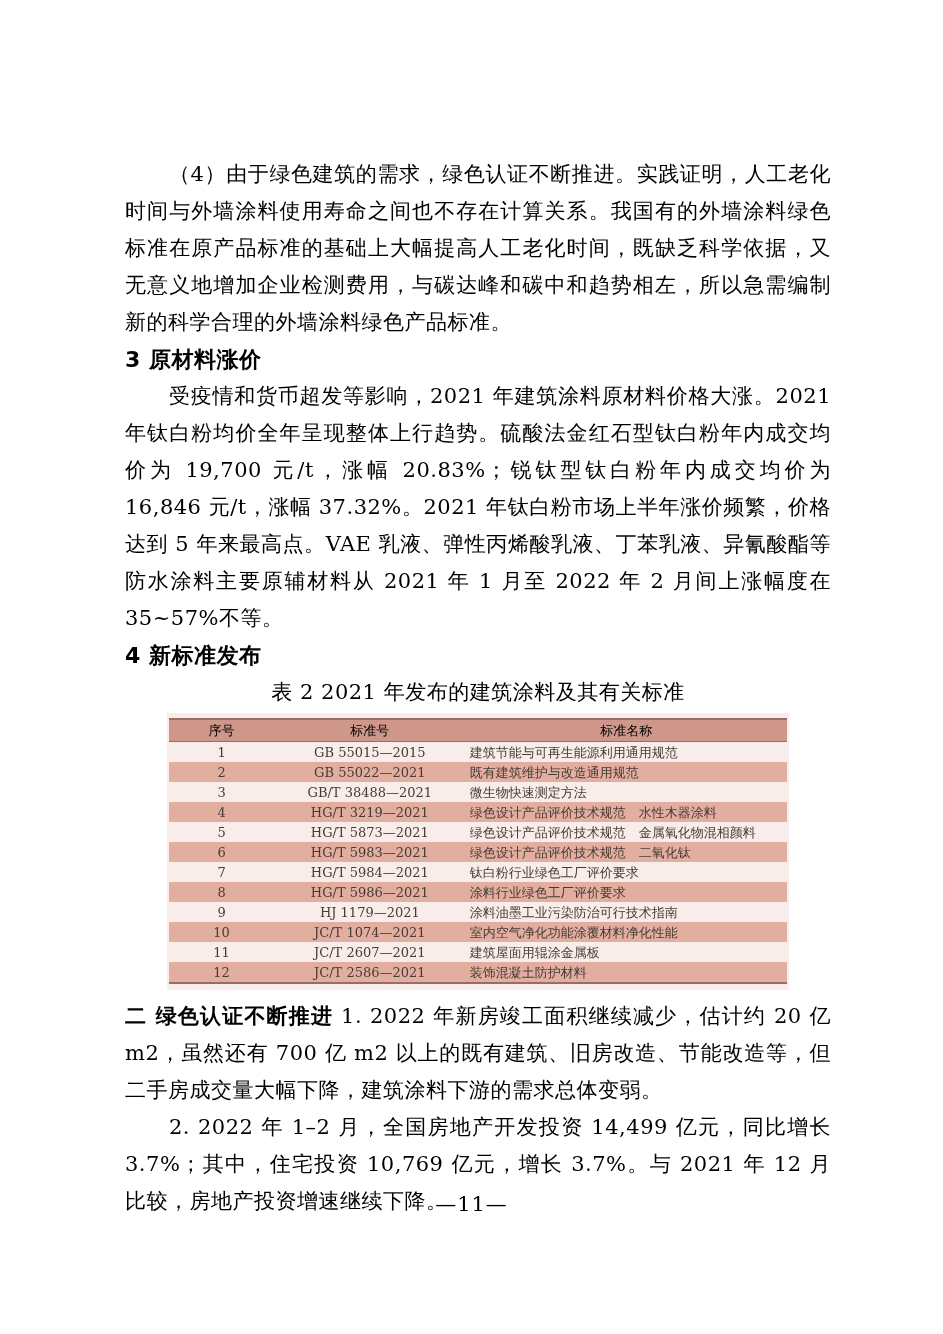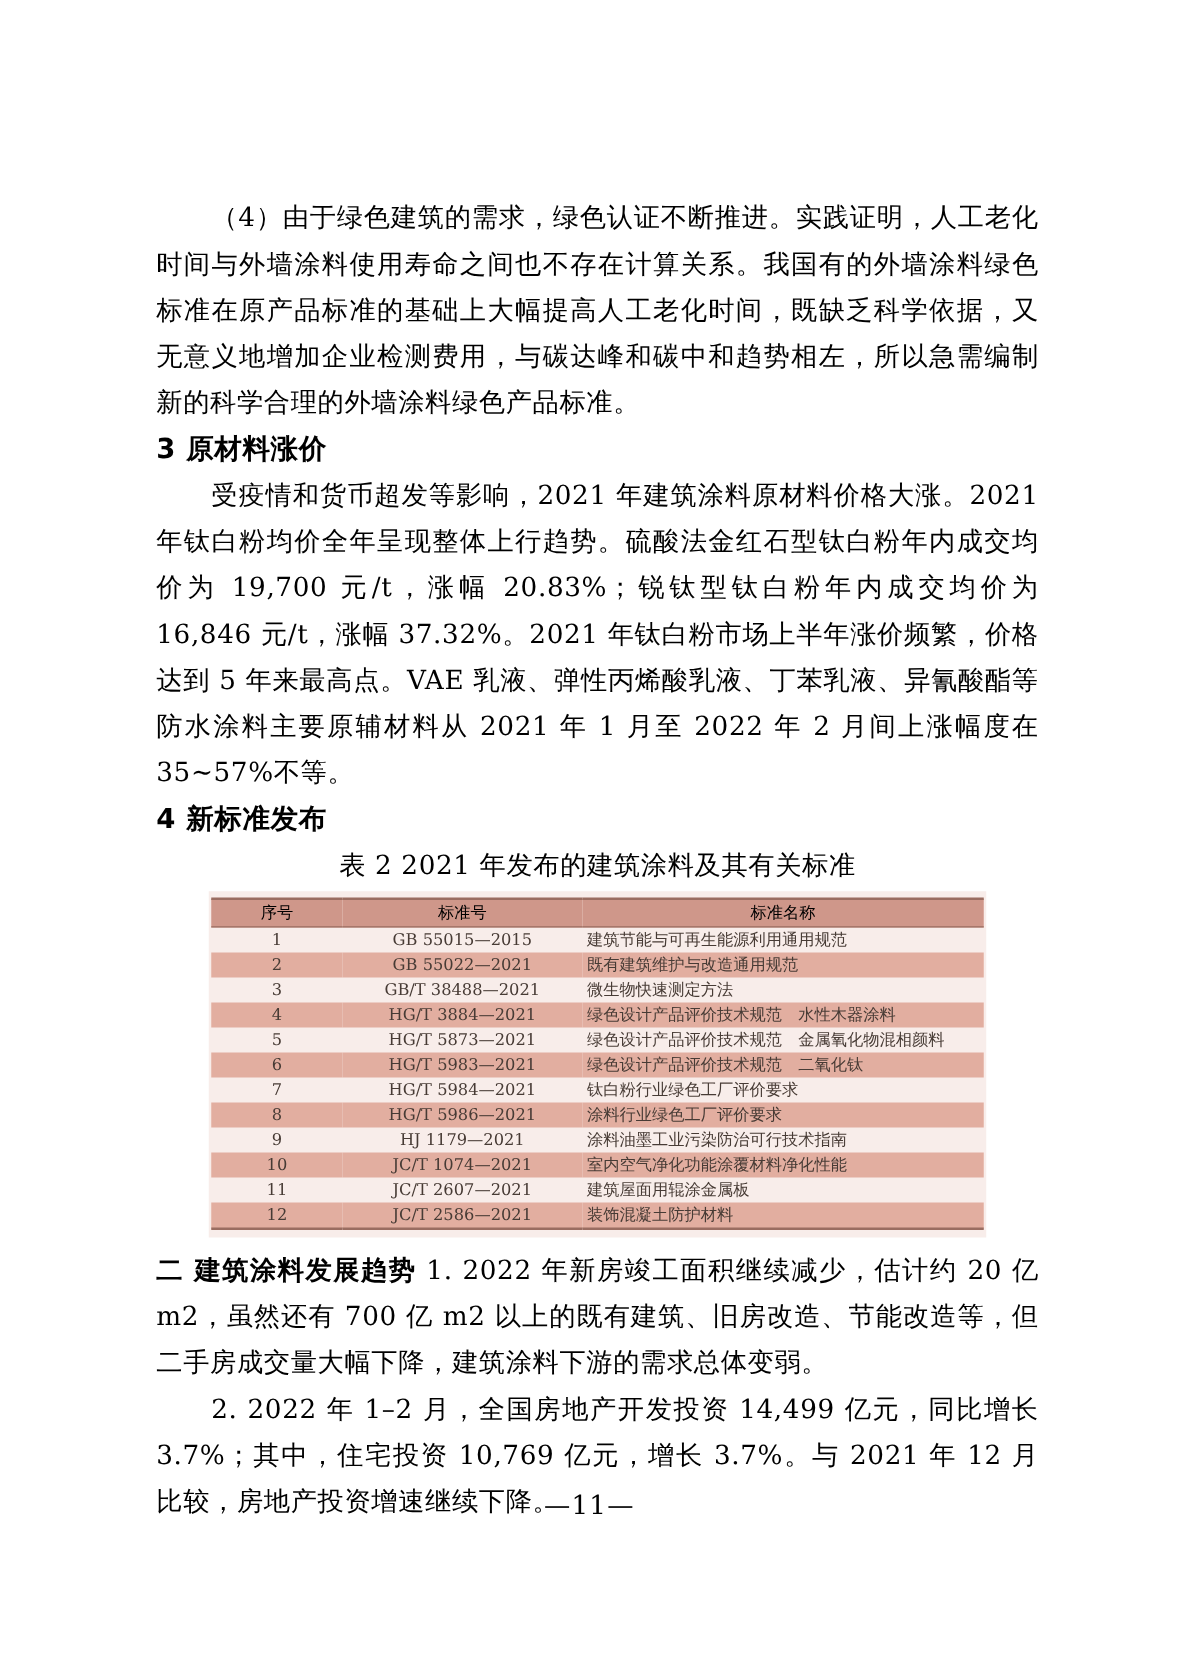--- a/index.html
+++ b/index.html
@@ -127,21 +127,21 @@
               <td class="c">GB 55022—2021</td>
               <td class="l">既有建筑维护与改造通用规范</td>
             </tr>
             <tr>
               <td class="c">3</td>
               <td class="c">GB/T 38488—2021</td>
               <td class="l">微生物快速测定方法</td>
             </tr>
             <tr class="alt">
               <td class="c">4</td>
-              <td class="c">HG/T 3884—2021</td>
+              <td class="c">HG/T 3219—2021</td>
               <td class="l">绿色设计产品评价技术规范　水性木器涂料</td>
             </tr>
             <tr>
               <td class="c">5</td>
               <td class="c">HG/T 5873—2021</td>
               <td class="l">绿色设计产品评价技术规范　金属氧化物混相颜料</td>
             </tr>
             <tr class="alt">
               <td class="c">6</td>
               <td class="c">HG/T 5983—2021</td>
@@ -174,20 +174,20 @@
             </tr>
             <tr class="alt">
               <td class="c">12</td>
               <td class="c">JC/T 2586—2021</td>
               <td class="l">装饰混凝土防护材料</td>
             </tr>
           </tbody>
       </table>
     </div>
 
-    <p class="body"><span class="lead-bold">二 建筑涂料发展趋势</span><span> 1. 2022 年新房竣工面积继续减少，估计约 20 亿 m2，虽然还有 700 亿 m2 以上的既有建筑、旧房改造、节能改造等，但二手房成交量大幅下降，建筑涂料下游的需求总体变弱。</span></p>
+    <p class="body"><span class="lead-bold">二 绿色认证不断推进</span><span> 1. 2022 年新房竣工面积继续减少，估计约 20 亿 m2，虽然还有 700 亿 m2 以上的既有建筑、旧房改造、节能改造等，但二手房成交量大幅下降，建筑涂料下游的需求总体变弱。</span></p>
 
     <p class="body indent">2. 2022 年 1–2 月，全国房地产开发投资 14,499 亿元，同比增长 3.7%；其中，住宅投资 10,769 亿元，增长 3.7%。与 2021 年 12 月比较，房地产投资增速继续下降。</p>
 
   </div>
 
   <div class="footer">—11—</div>
 </div>
 
 </body></html>

